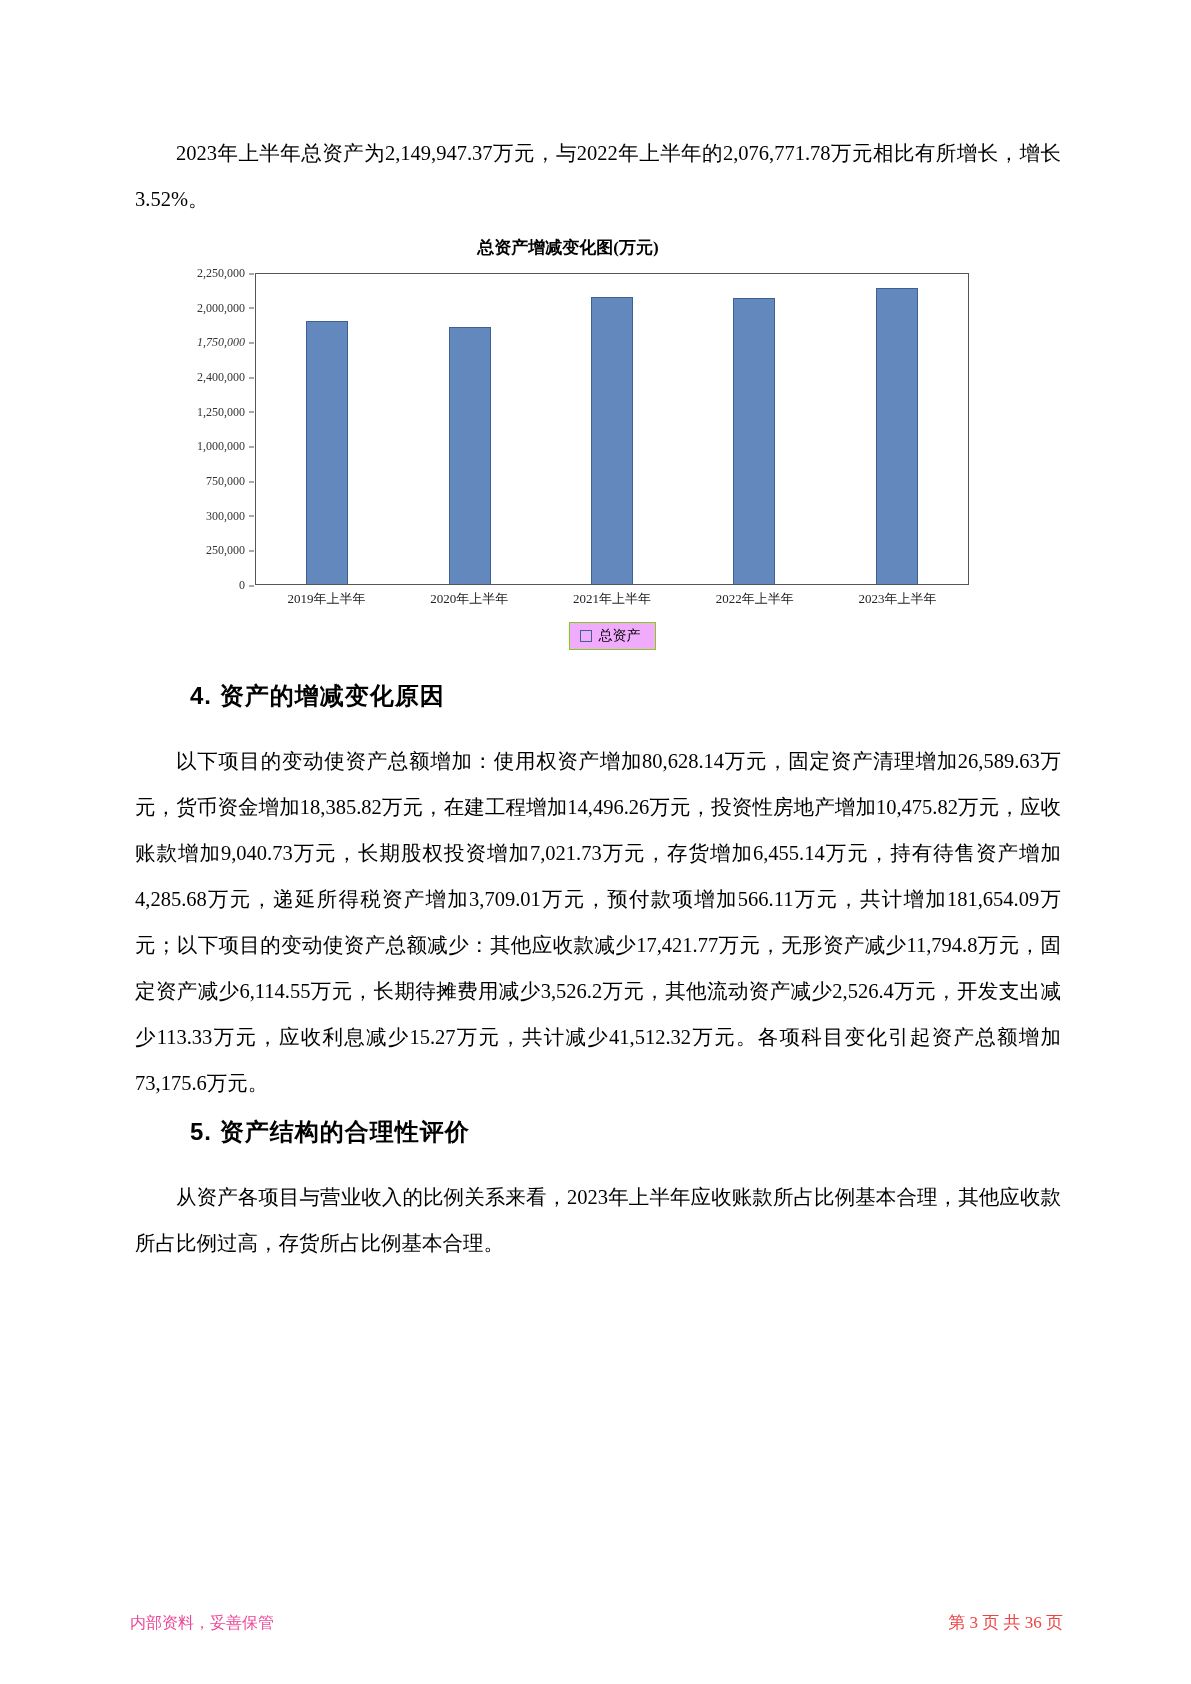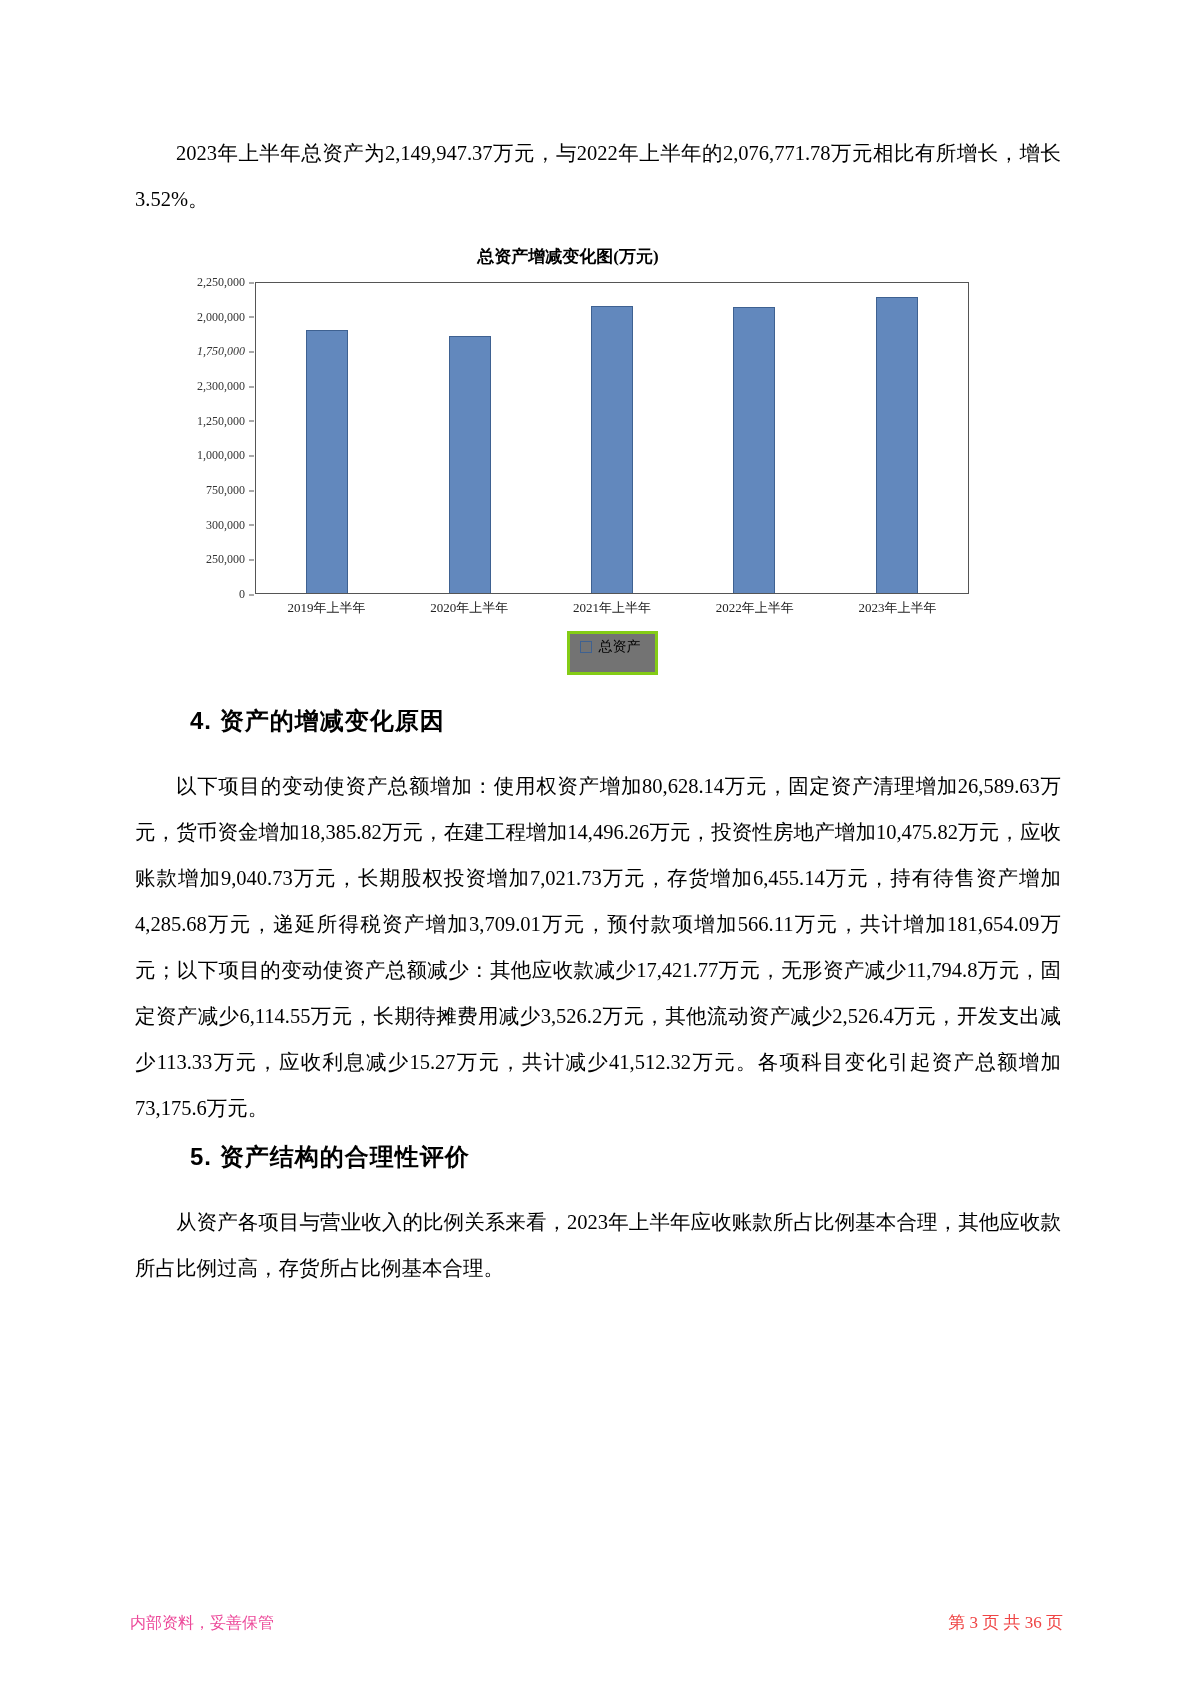--- a/index.html
+++ b/index.html
@@ -34,21 +34,21 @@
     line-height: 46px;
     text-align: justify;
     text-indent: 2em;
     color: #000000;
   }
   .para-3 { margin-bottom: 14px; }
   .para-4 { margin-bottom: 10px; }
 
   
   .chart {
-    margin: 23px 0 30px 28px;
+    margin: 14px 0 30px 28px;
     width: 810px;
   }
   .chart-title {
     font-size: 17px;
     font-weight: bold;
     text-align: center;
     margin-bottom: 14px;
     font-family: "Liberation Serif", "DejaVu Serif", serif;
     color: #000000;
   }
@@ -115,24 +115,24 @@
     margin-top: 14px;
     margin-left: 92px;
     width: 714px;
     display: flex;
     justify-content: center;
   }
   .legend {
     display: inline-flex;
     align-items: center;
     gap: 7px;
-    border: 3px solid #84cc16;
-    padding: 4px 14px 16px 10px;
+    border: 1px solid #84cc16;
+    padding: 4px 14px 4px 10px;
     font-size: 14px;
-    background: #737373;
+    background: #f0abfc;
   }
   .swatch {
     display: inline-block;
     width: 12px;
     height: 12px;
     border: 1px solid #3e6191;
   }
 
   
   .footer-left {
@@ -162,21 +162,21 @@
     <div class="chart">
       <div class="chart-title">总资产增减变化图(万元)</div>
       <div class="chart-body">
         <div class="y-axis">
             <div class="ytick" style="bottom: 0%;">0</div>
             <div class="ytick" style="bottom: 11.1111%;">250,000</div>
             <div class="ytick" style="bottom: 22.2222%;">300,000</div>
             <div class="ytick" style="bottom: 33.3333%;">750,000</div>
             <div class="ytick" style="bottom: 44.4444%;">1,000,000</div>
             <div class="ytick" style="bottom: 55.5556%; text-align: right;">1,250,000</div>
-            <div class="ytick" style="bottom: 66.6667%;">2,300,000</div>
+            <div class="ytick" style="bottom: 66.6667%;">2,400,000</div>
             <div class="ytick" style="bottom: 77.7778%; font-style: italic;">1,750,000</div>
             <div class="ytick" style="bottom: 88.8889%;">2,000,000</div>
             <div class="ytick" style="bottom: 100%;">2,250,000</div>
           </div>
         <div class="plot">
             <div class="bar-slot">
               <div class="bar" style="height: 84.8889%; background: rgb(98, 136, 189);"></div>
             </div>
             <div class="bar-slot">
               <div class="bar" style="height: 82.8889%; background: rgb(98, 136, 189);"></div>

